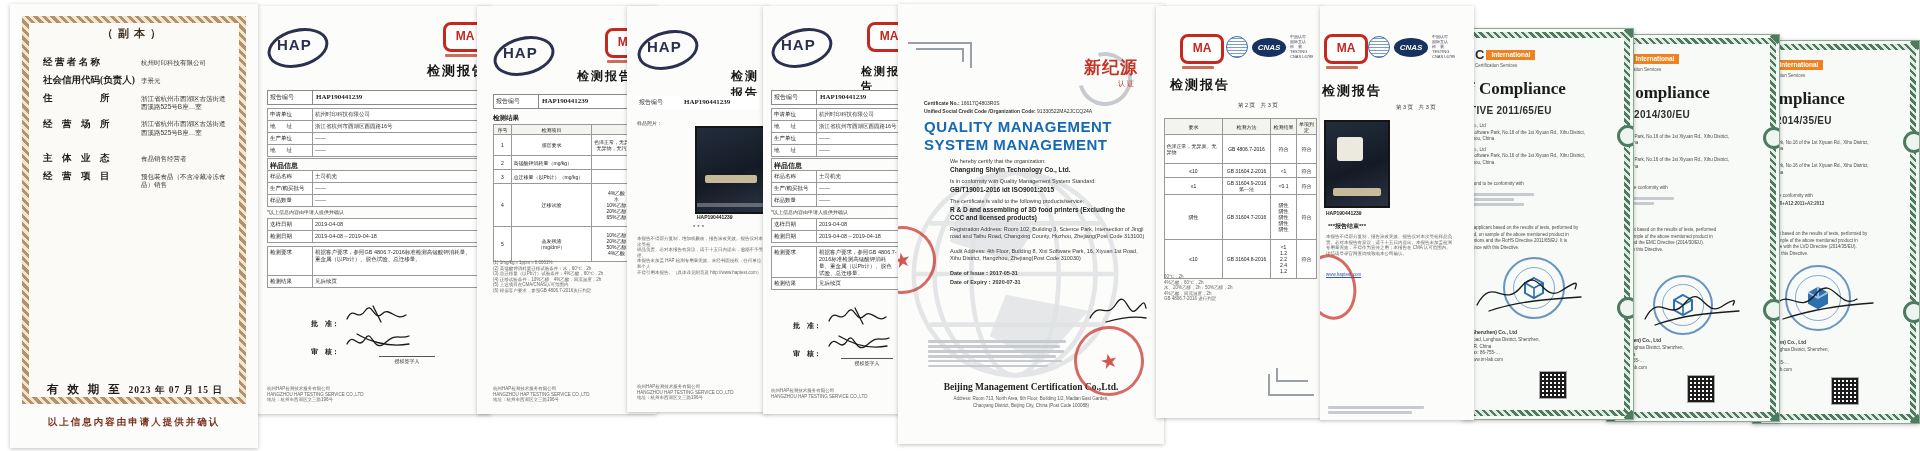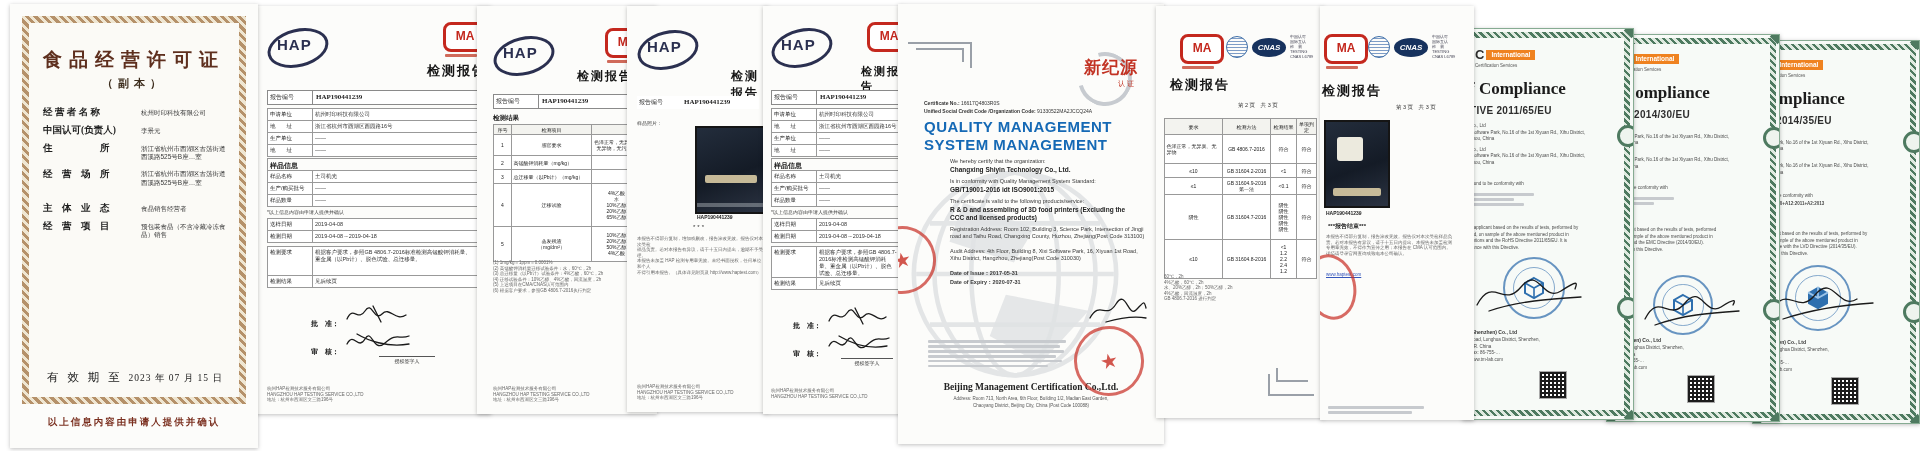--- a/index.html
+++ b/index.html
@@ -14,22 +14,22 @@
     border-image:repeating-linear-gradient(45deg,#b5916a 0 3px,#efe6d2 3px 6px) 7;
     background:#fbfaf6}
   .lic-title{margin-top:24px;text-align:center;font-family:"Liberation Serif",serif;
     font-weight:bold;font-size:19px;letter-spacing:7px;color:#5e2f1e}
   .lic-sub{text-align:center;font-size:11px;letter-spacing:5px;color:#3c2c1c;margin-top:3px;font-weight:bold}
   .lic-fields{margin:16px 12px 0 14px}
   .lic-row{display:flex;margin-bottom:7px}
   .lic-label{width:98px;flex:0 0 98px;font-family:"Liberation Serif",serif;font-weight:bold;
     font-size:9.5px;color:#1d1d1d;line-height:11px}
   .lic-value{font-size:6.5px;color:#3a3a3a;line-height:8.5px;padding-top:1.5px}
-  .lic-valid{position:absolute;left:18px;bottom:12px;font-family:"Liberation Serif",serif;
-    font-weight:normal;font-size:11.5px;letter-spacing:3px;color:#1d1d1d}
+  .lic-valid{position:absolute;left:18px;bottom:0;font-family:"Liberation Serif",serif;
+    font-weight:bold;font-size:11.5px;letter-spacing:3px;color:#1d1d1d}
   .lic-valid .v{letter-spacing:1px;font-size:9.5px}
   .lic-footer{position:absolute;left:0;right:0;top:412px;text-align:center;font-weight:bold;
     font-size:9.5px;letter-spacing:2px;color:#7a2f1f;font-family:"Liberation Serif",serif}
 
   
   .haplogo{position:absolute;width:62px;height:40px}
   .haplogo .ell{position:absolute;left:0;top:3px;width:56px;height:32px;border:3px solid #2b3050;
     border-radius:50%;transform:rotate(-14deg)}
   .haplogo .txt{position:absolute;left:10px;top:10px;font-size:15px;font-weight:bold;color:#2b3050;
     letter-spacing:1px}
@@ -105,29 +105,28 @@
   .qr{position:absolute;width:26px;height:26px;border:1px solid #aaa;background:
       repeating-linear-gradient(90deg,#1c1c1c 0 2px,transparent 2px 4px),
       repeating-linear-gradient(0deg,#1c1c1c 0 2px,#ffffff 2px 4px)}
   .sig path{fill:none;stroke:#1a1a1a;stroke-width:1.3px;stroke-linecap:round}
 </style>
 </head>
 <body>
 
 <div class="page" style="left:10px;top:4px;width:248px;height:444px;z-index:20">
   <div class="lic-frame">
-    <div class="lic-title">食品经营许可证</div>
     <div class="lic-sub">（副本）</div>
     <div class="lic-fields">
       <div class="lic-row">
           <div class="lic-label">经 营 者 名 称</div>
           <div class="lic-value">杭州时印科技有限公司</div>
         </div>
       <div class="lic-row">
-          <div class="lic-label">中国认可(负责人)</div>
+          <div class="lic-label">社会信用代码(负责人)</div>
           <div class="lic-value">李景元</div>
         </div>
       <div class="lic-row">
           <div class="lic-label">住　　　　　所</div>
           <div class="lic-value">浙江省杭州市西湖区古荡街道西溪路525号B座…室</div>
         </div>
       <div class="lic-row">
           <div class="lic-label">经　营　场　所</div>
           <div class="lic-value">浙江省杭州市西湖区古荡街道西溪路525号B座…室</div>
         </div>

